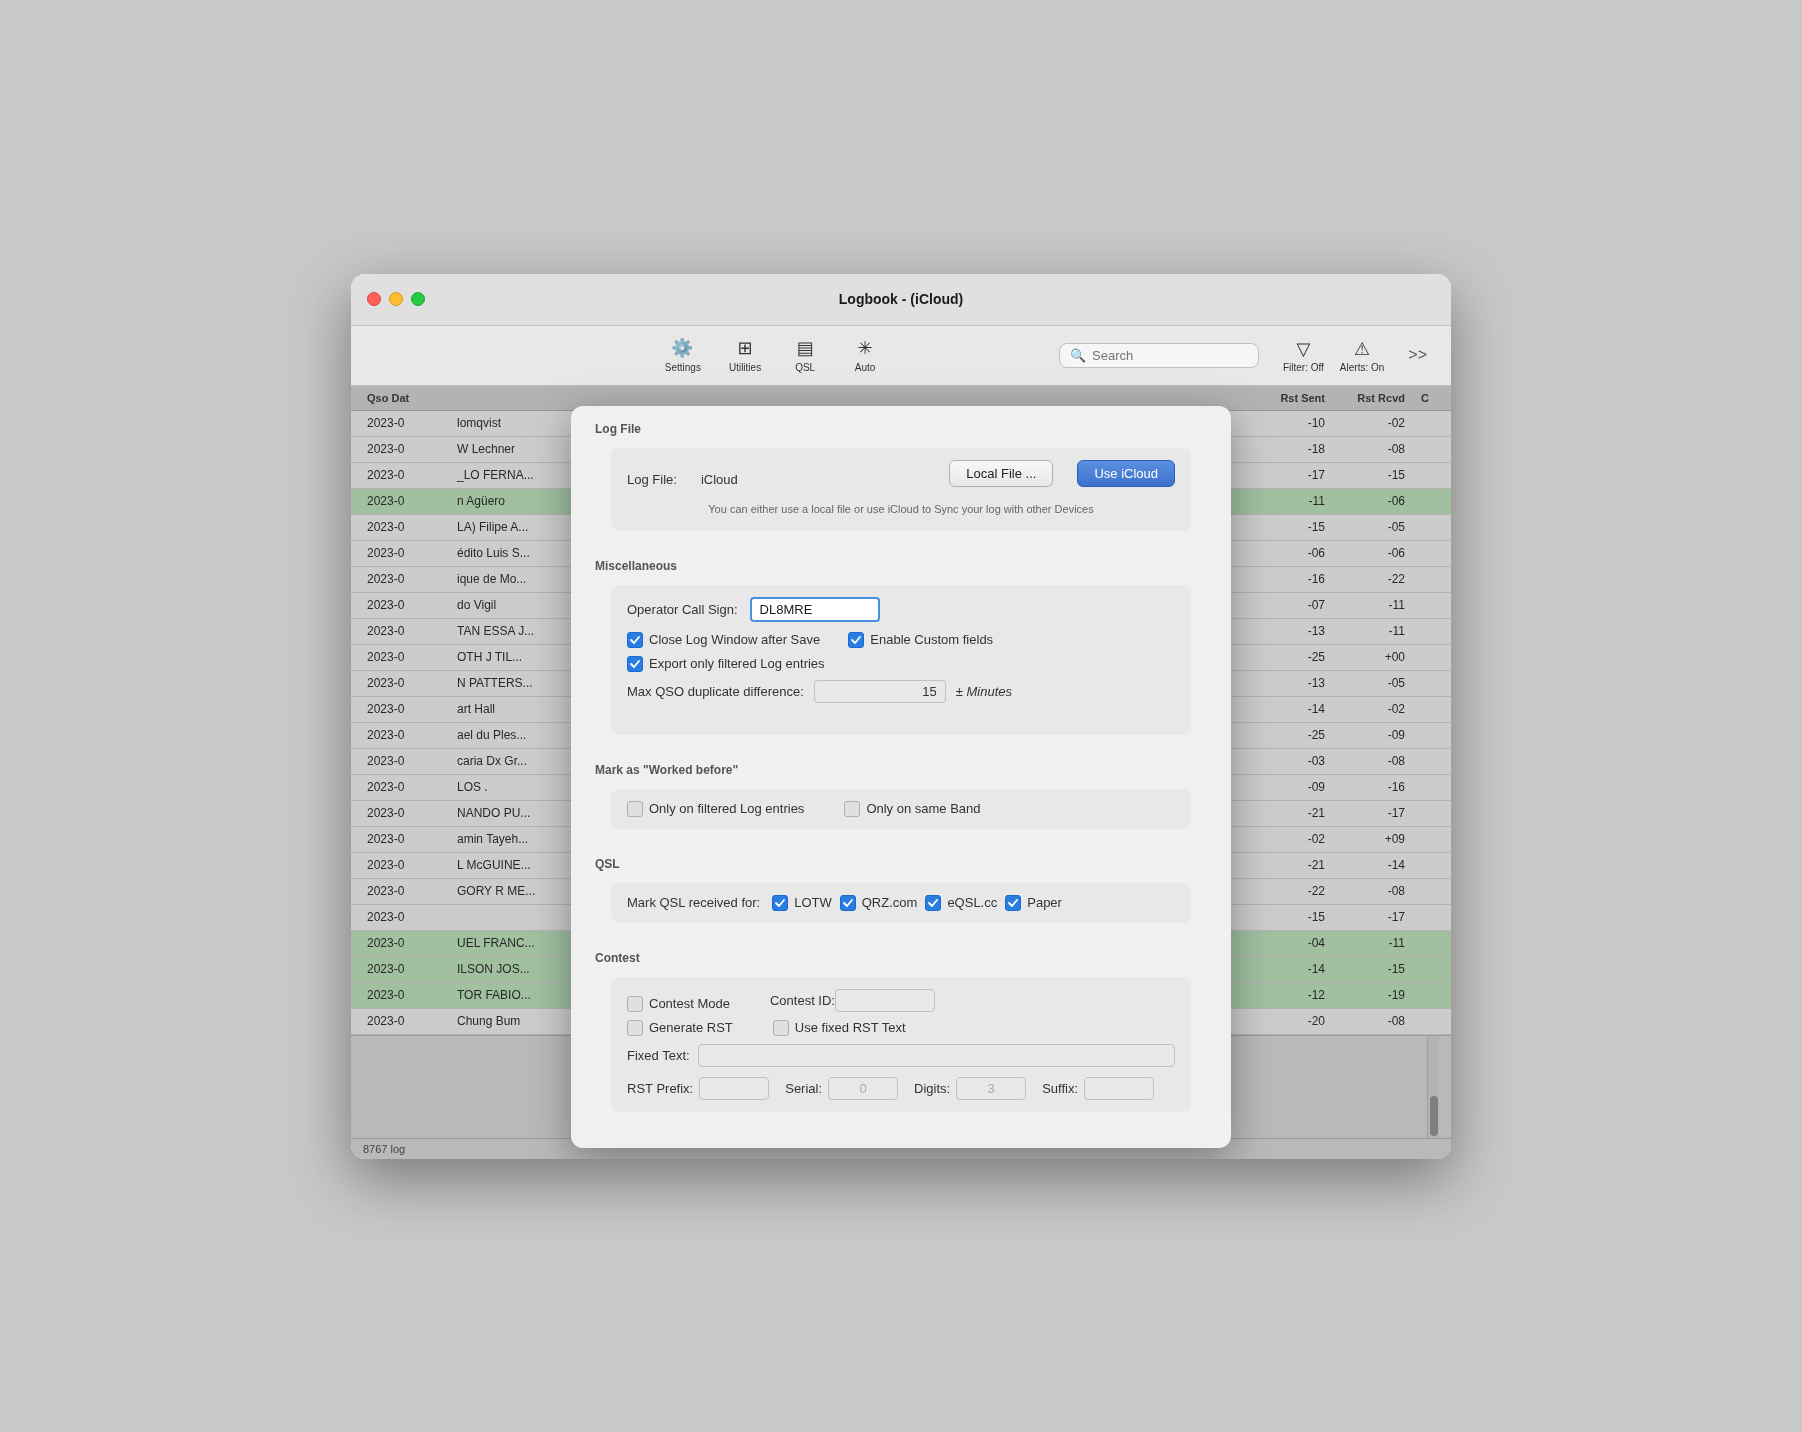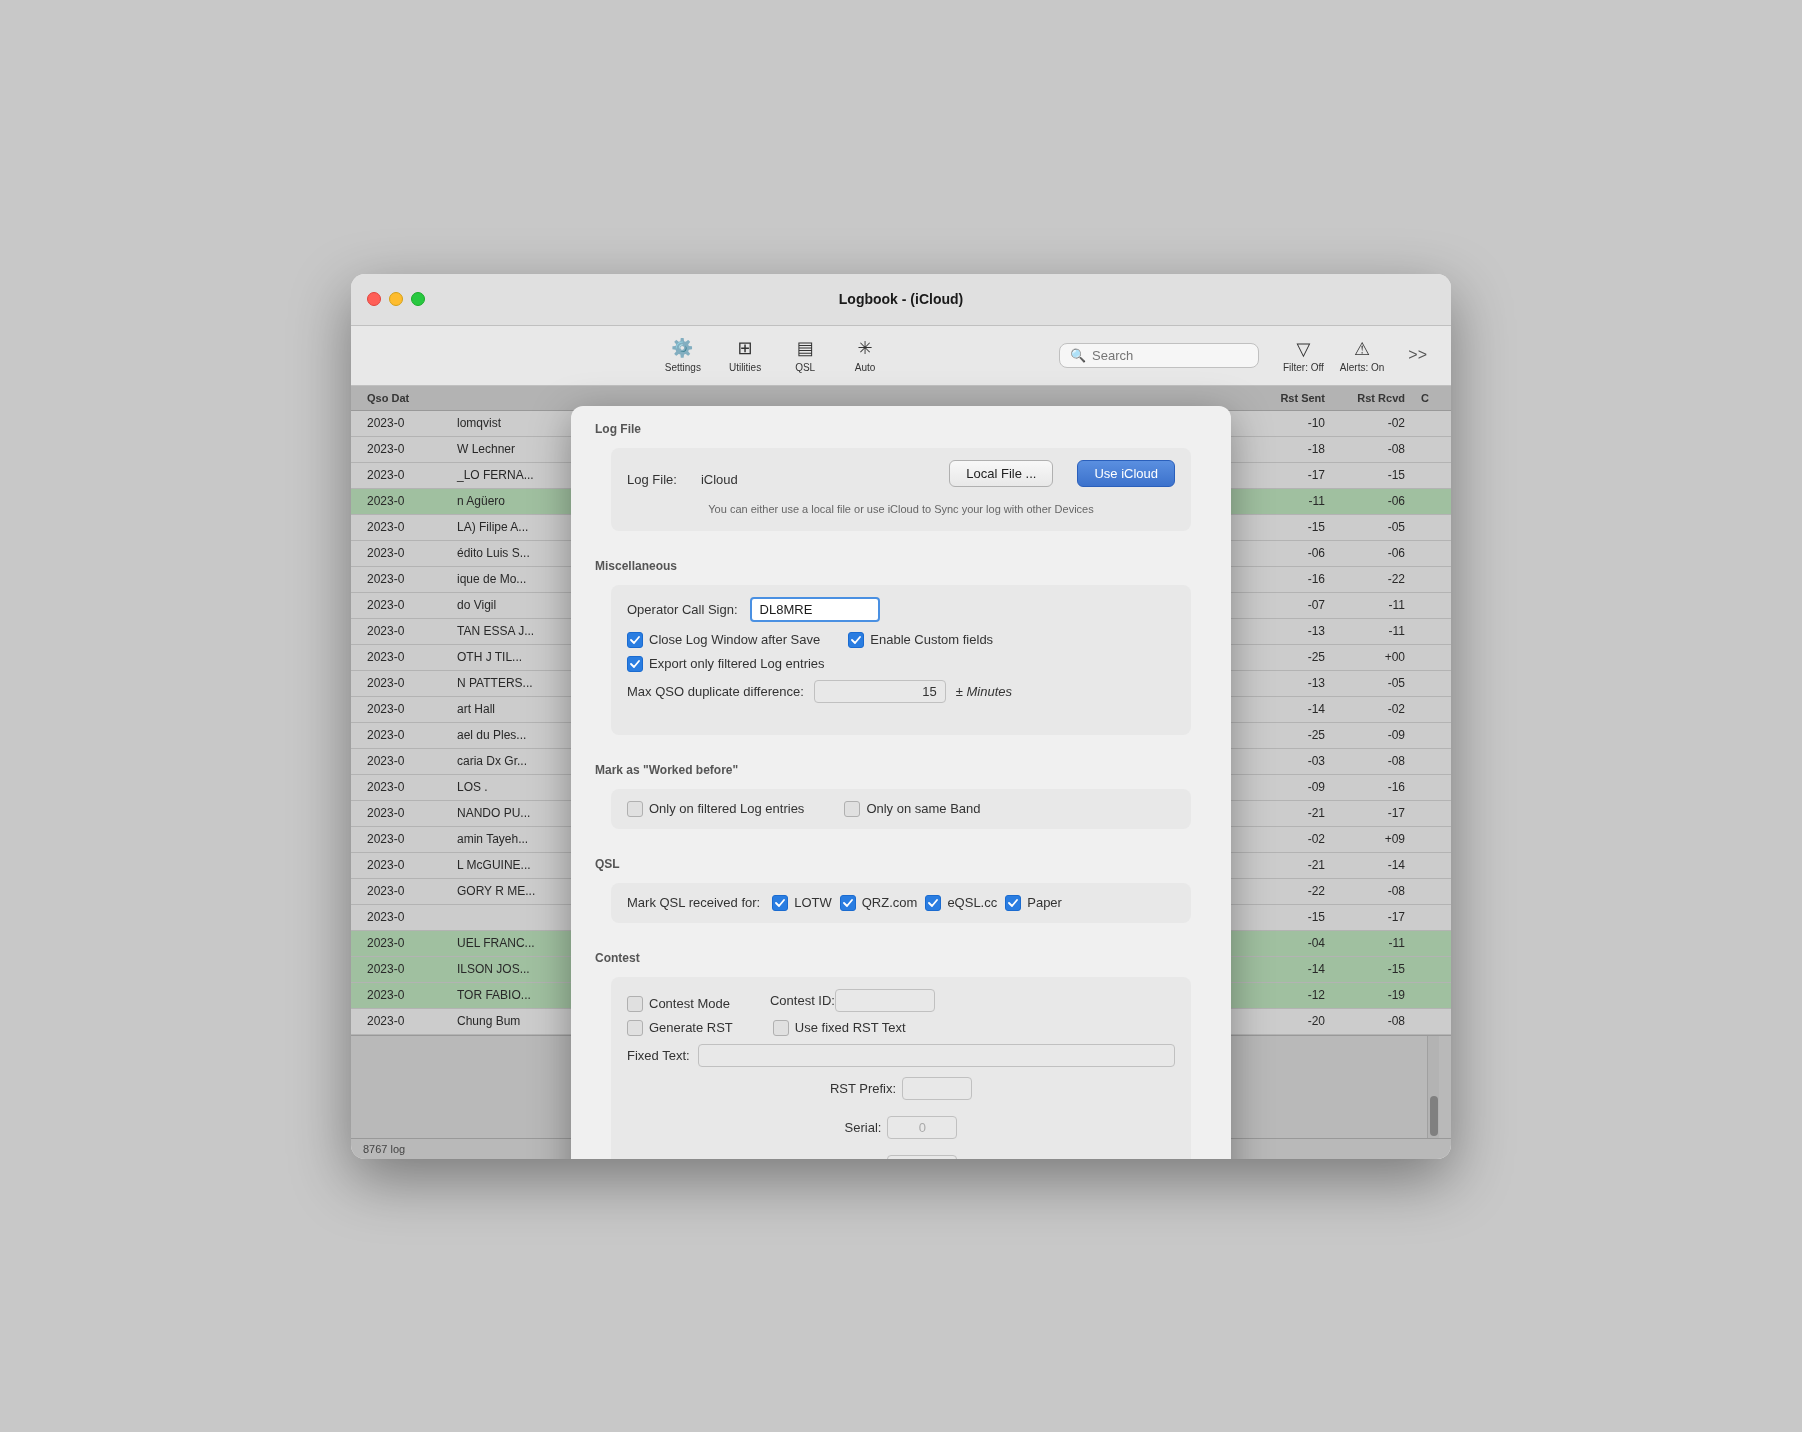--- a/index.html
+++ b/index.html
@@ -412,21 +412,20 @@
       background: #e8e8e8;
       padding: 3px 8px;
       font-size: 13px;
       color: #333;
     }
 
     .rst-row {
       display: flex;
       align-items: center;
       gap: 16px;
-      flex-direction: column;
     }
     .rst-group {
       display: flex;
       align-items: center;
       gap: 6px;
     }
     .rst-input {
       width: 70px;
       border: 1px solid #c0c0c0;
       border-radius: 4px;

